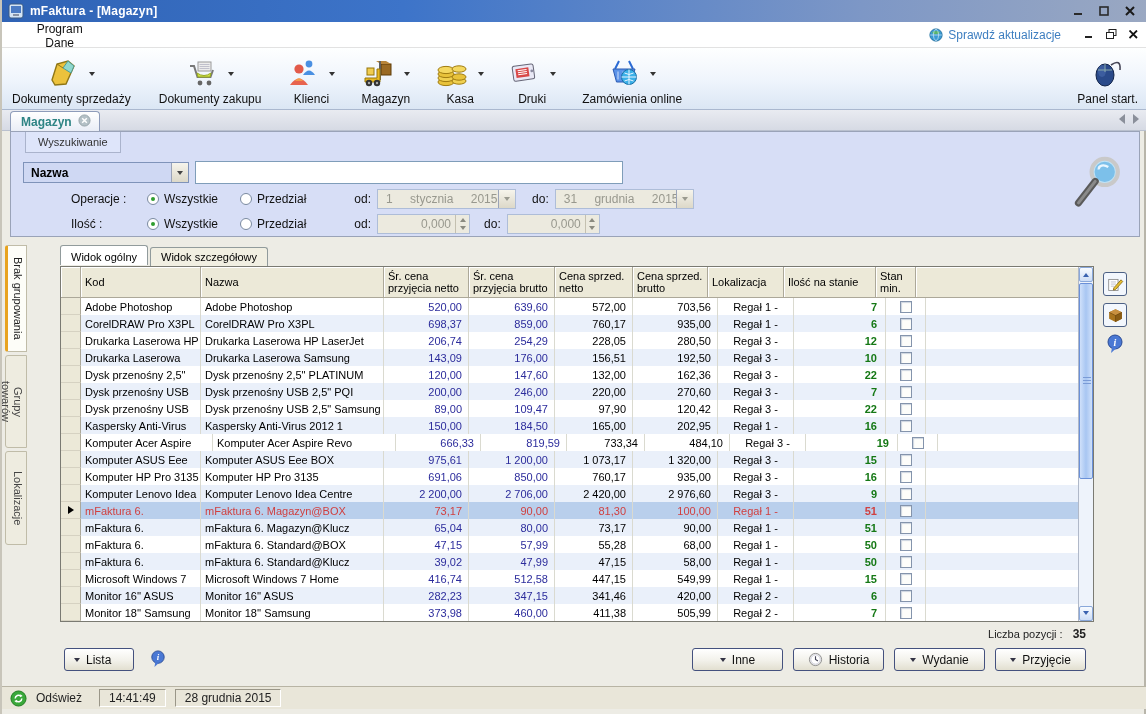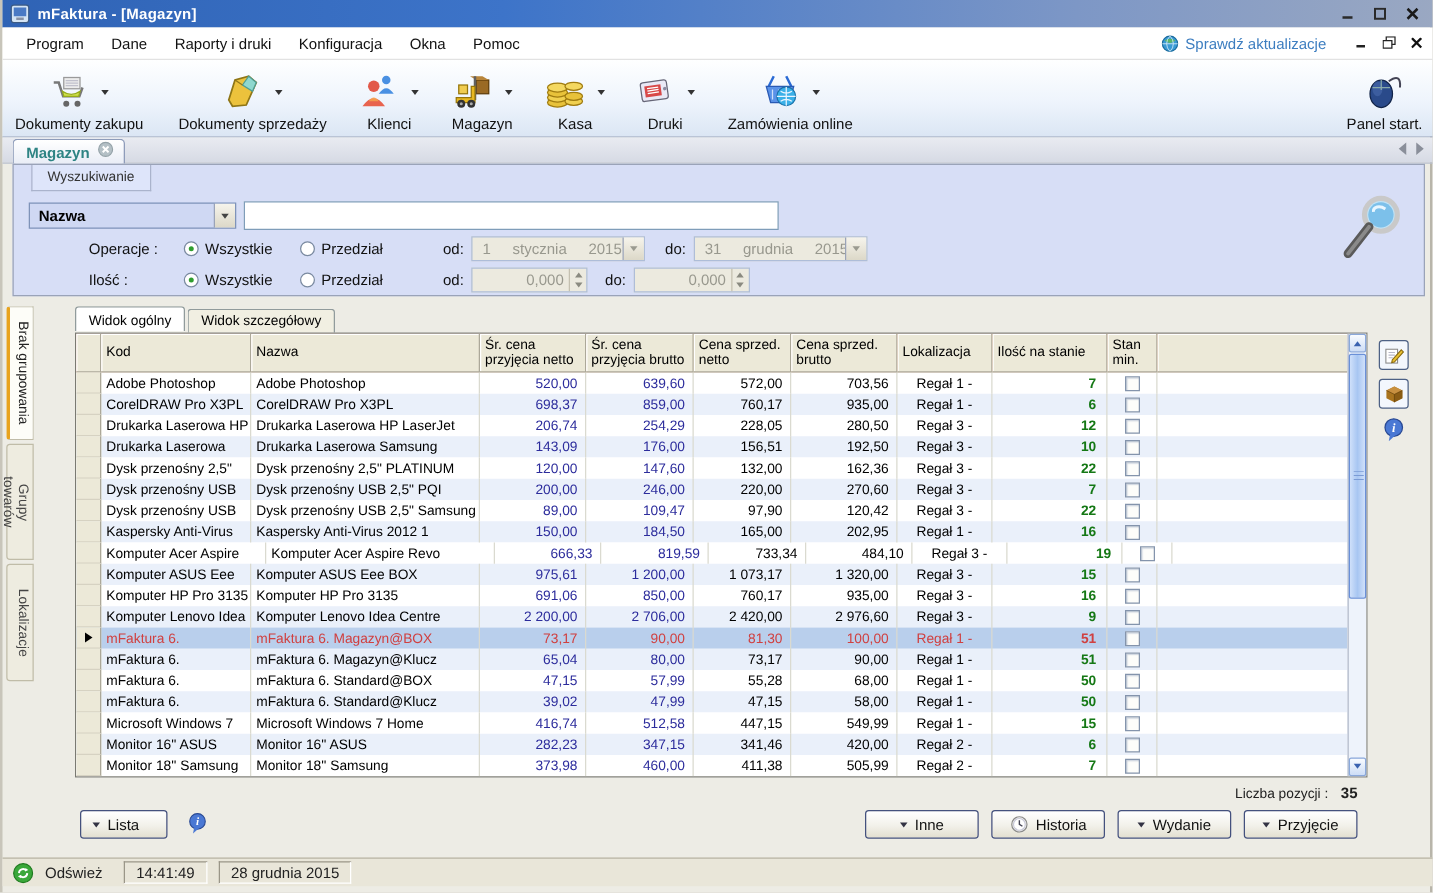--- a/index.html
+++ b/index.html
@@ -12,21 +12,21 @@
     background:linear-gradient(90deg,#2f63b5 0%,#3d74c9 35%,#7d97c6 75%,#9aa8c2 100%);
     display:flex; align-items:center; padding:0 6px; color:#fff; }
   .titlebar .ticon { width:16px; height:16px; margin-right:6px; }
   .titlebar .ttext { font-size:12px; font-weight:bold; letter-spacing:.2px; flex:1; }
   .winbtns { display:flex; gap:10px; align-items:center; padding-right:4px; }
   .winbtn { width:16px; height:14px; display:flex; align-items:center; justify-content:center; cursor:default; }
 
   
   .menubar { position:absolute; left:0; top:22px; width:1146px; height:26px; background:#ffffff;
     border-bottom:1px solid #e2e2e2; display:flex; align-items:center; }
-  #menu-items { display:flex; height:100%; align-items:center; padding-left:8px; }
+  #menu-items { display:flex; height:100%; align-items:center; padding-left:8px;flex-direction:column; }
   .menu-item { font-size:12px; color:#111; padding:0 11px; height:100%; display:flex; align-items:center; }
   .menu-right { margin-left:auto; display:flex; align-items:center; gap:8px; padding-right:8px; }
   .upd-link { display:flex; align-items:center; gap:5px; font-size:12px; color:#3d7ec0; }
   .mdi-btns { display:flex; gap:9px; align-items:center; margin-left:14px; }
   .mdi-btn { width:13px; height:12px; display:flex; align-items:center; justify-content:center; }
 
   
   .toolbar { position:absolute; left:0; top:48px; width:1146px; height:62px;
     background:linear-gradient(#feffff,#eef4fc 55%,#dbe6f4); border-bottom:1px solid #aab8cf;
     display:flex; align-items:flex-end; padding:0 8px 3px 8px; }
@@ -232,41 +232,41 @@
           </span>
       </span>
     </div>
   </div>
 
   <div class="toolbar">
     <div id="toolbar-items">
         <div class="tb-item">
     <div class="tb-icon-row">
       <span class="tb-icon"><svg viewBox="0 0 32 32">
+                <path d="M5 23 L10 7 L21 4 L27 9 L19 27 L8 28 Z" fill="#ecc23c" stroke="#8f7616" stroke-width="1.4"></path>
+                <path d="M21 4 L27 9 L24 16 L16 11 Z" fill="#8fd8ce" stroke="#4e9d93"></path>
+                <path d="M10 7 L16 11" stroke="#8f7616" fill="none"></path>
+              </svg></span>
+      <span class="dd-arrow"></span>
+    </div>
+    <div class="tb-label">Dokumenty sprzedaży</div>
+  </div>
+        <div class="tb-item">
+    <div class="tb-icon-row">
+      <span class="tb-icon"><svg viewBox="0 0 32 32">
                 <rect x="12" y="5" width="13" height="9" fill="#ececec" stroke="#9a9a9a"></rect>
                 <path d="M13.5 7.5 h10 M13.5 9.5 h10 M13.5 11.5 h10" stroke="#c0c0cc"></path>
                 <path d="M4 9 h4 l3.5 11 h13 l2.5 -7" fill="none" stroke="#787878" stroke-width="2"></path>
                 <path d="M11 16 q7 5 14 0 l-1 4 h-12 z" fill="#cfe048" stroke="#96aa1e"></path>
                 <circle cx="14" cy="26" r="2.4" fill="#666"></circle>
                 <circle cx="23" cy="26" r="2.4" fill="#666"></circle>
               </svg></span>
       <span class="dd-arrow"></span>
     </div>
     <div class="tb-label">Dokumenty zakupu</div>
-  </div>
-        <div class="tb-item">
-    <div class="tb-icon-row">
-      <span class="tb-icon"><svg viewBox="0 0 32 32">
-                <path d="M5 23 L10 7 L21 4 L27 9 L19 27 L8 28 Z" fill="#ecc23c" stroke="#8f7616" stroke-width="1.4"></path>
-                <path d="M21 4 L27 9 L24 16 L16 11 Z" fill="#8fd8ce" stroke="#4e9d93"></path>
-                <path d="M10 7 L16 11" stroke="#8f7616" fill="none"></path>
-              </svg></span>
-      <span class="dd-arrow"></span>
-    </div>
-    <div class="tb-label">Dokumenty sprzedaży</div>
   </div>
         <div class="tb-item">
     <div class="tb-icon-row">
       <span class="tb-icon"><svg viewBox="0 0 32 32">
                 <circle cx="22" cy="7" r="3.4" fill="#4a90e2"></circle>
                 <path d="M16 18 q6 -9 12 0 z" fill="#4a90e2"></path>
                 <circle cx="12" cy="12" r="4.6" fill="#e25a4a"></circle>
                 <path d="M3 28 q9 -13 18 0 z" fill="#e8634e"></path>
                 <path d="M8 24 q4 -6 8 0 z" fill="#f4a24e" opacity=".85"></path>
               </svg></span>
@@ -454,21 +454,21 @@
 
   <div class="grid">
     <div class="grid-inner">
       <div class="hrow" id="grid-header">
           <div class="hcell" style="width:20px"></div>
           <div class="hcell" style="width:120px">Kod</div>
           <div class="hcell" style="width:183px">Nazwa</div>
           <div class="hcell" style="width:85px">Śr. cena przyjęcia netto</div>
           <div class="hcell" style="width:86px">Śr. cena przyjęcia brutto</div>
           <div class="hcell" style="width:78px">Cena sprzed. netto</div>
-          <div class="hcell" style="width:85px">Cena sprzed. brutto</div>
+          <div class="hcell" style="width:75px">Cena sprzed. brutto</div>
           <div class="hcell" style="width:76px">Lokalizacja</div>
           <div class="hcell" style="width:92px">Ilość na stanie</div>
           <div class="hcell" style="width:40px">Stan min.</div>
           <div class="hcell filler"></div>
         </div>
       <div id="grid-body">
           <div class="row  ">
   <div class="cell ind" style="width:20px"></div>
   <div class="cell t" style="width:120px">Adobe Photoshop</div>
   <div class="cell t" style="width:183px">Adobe Photoshop</div>

